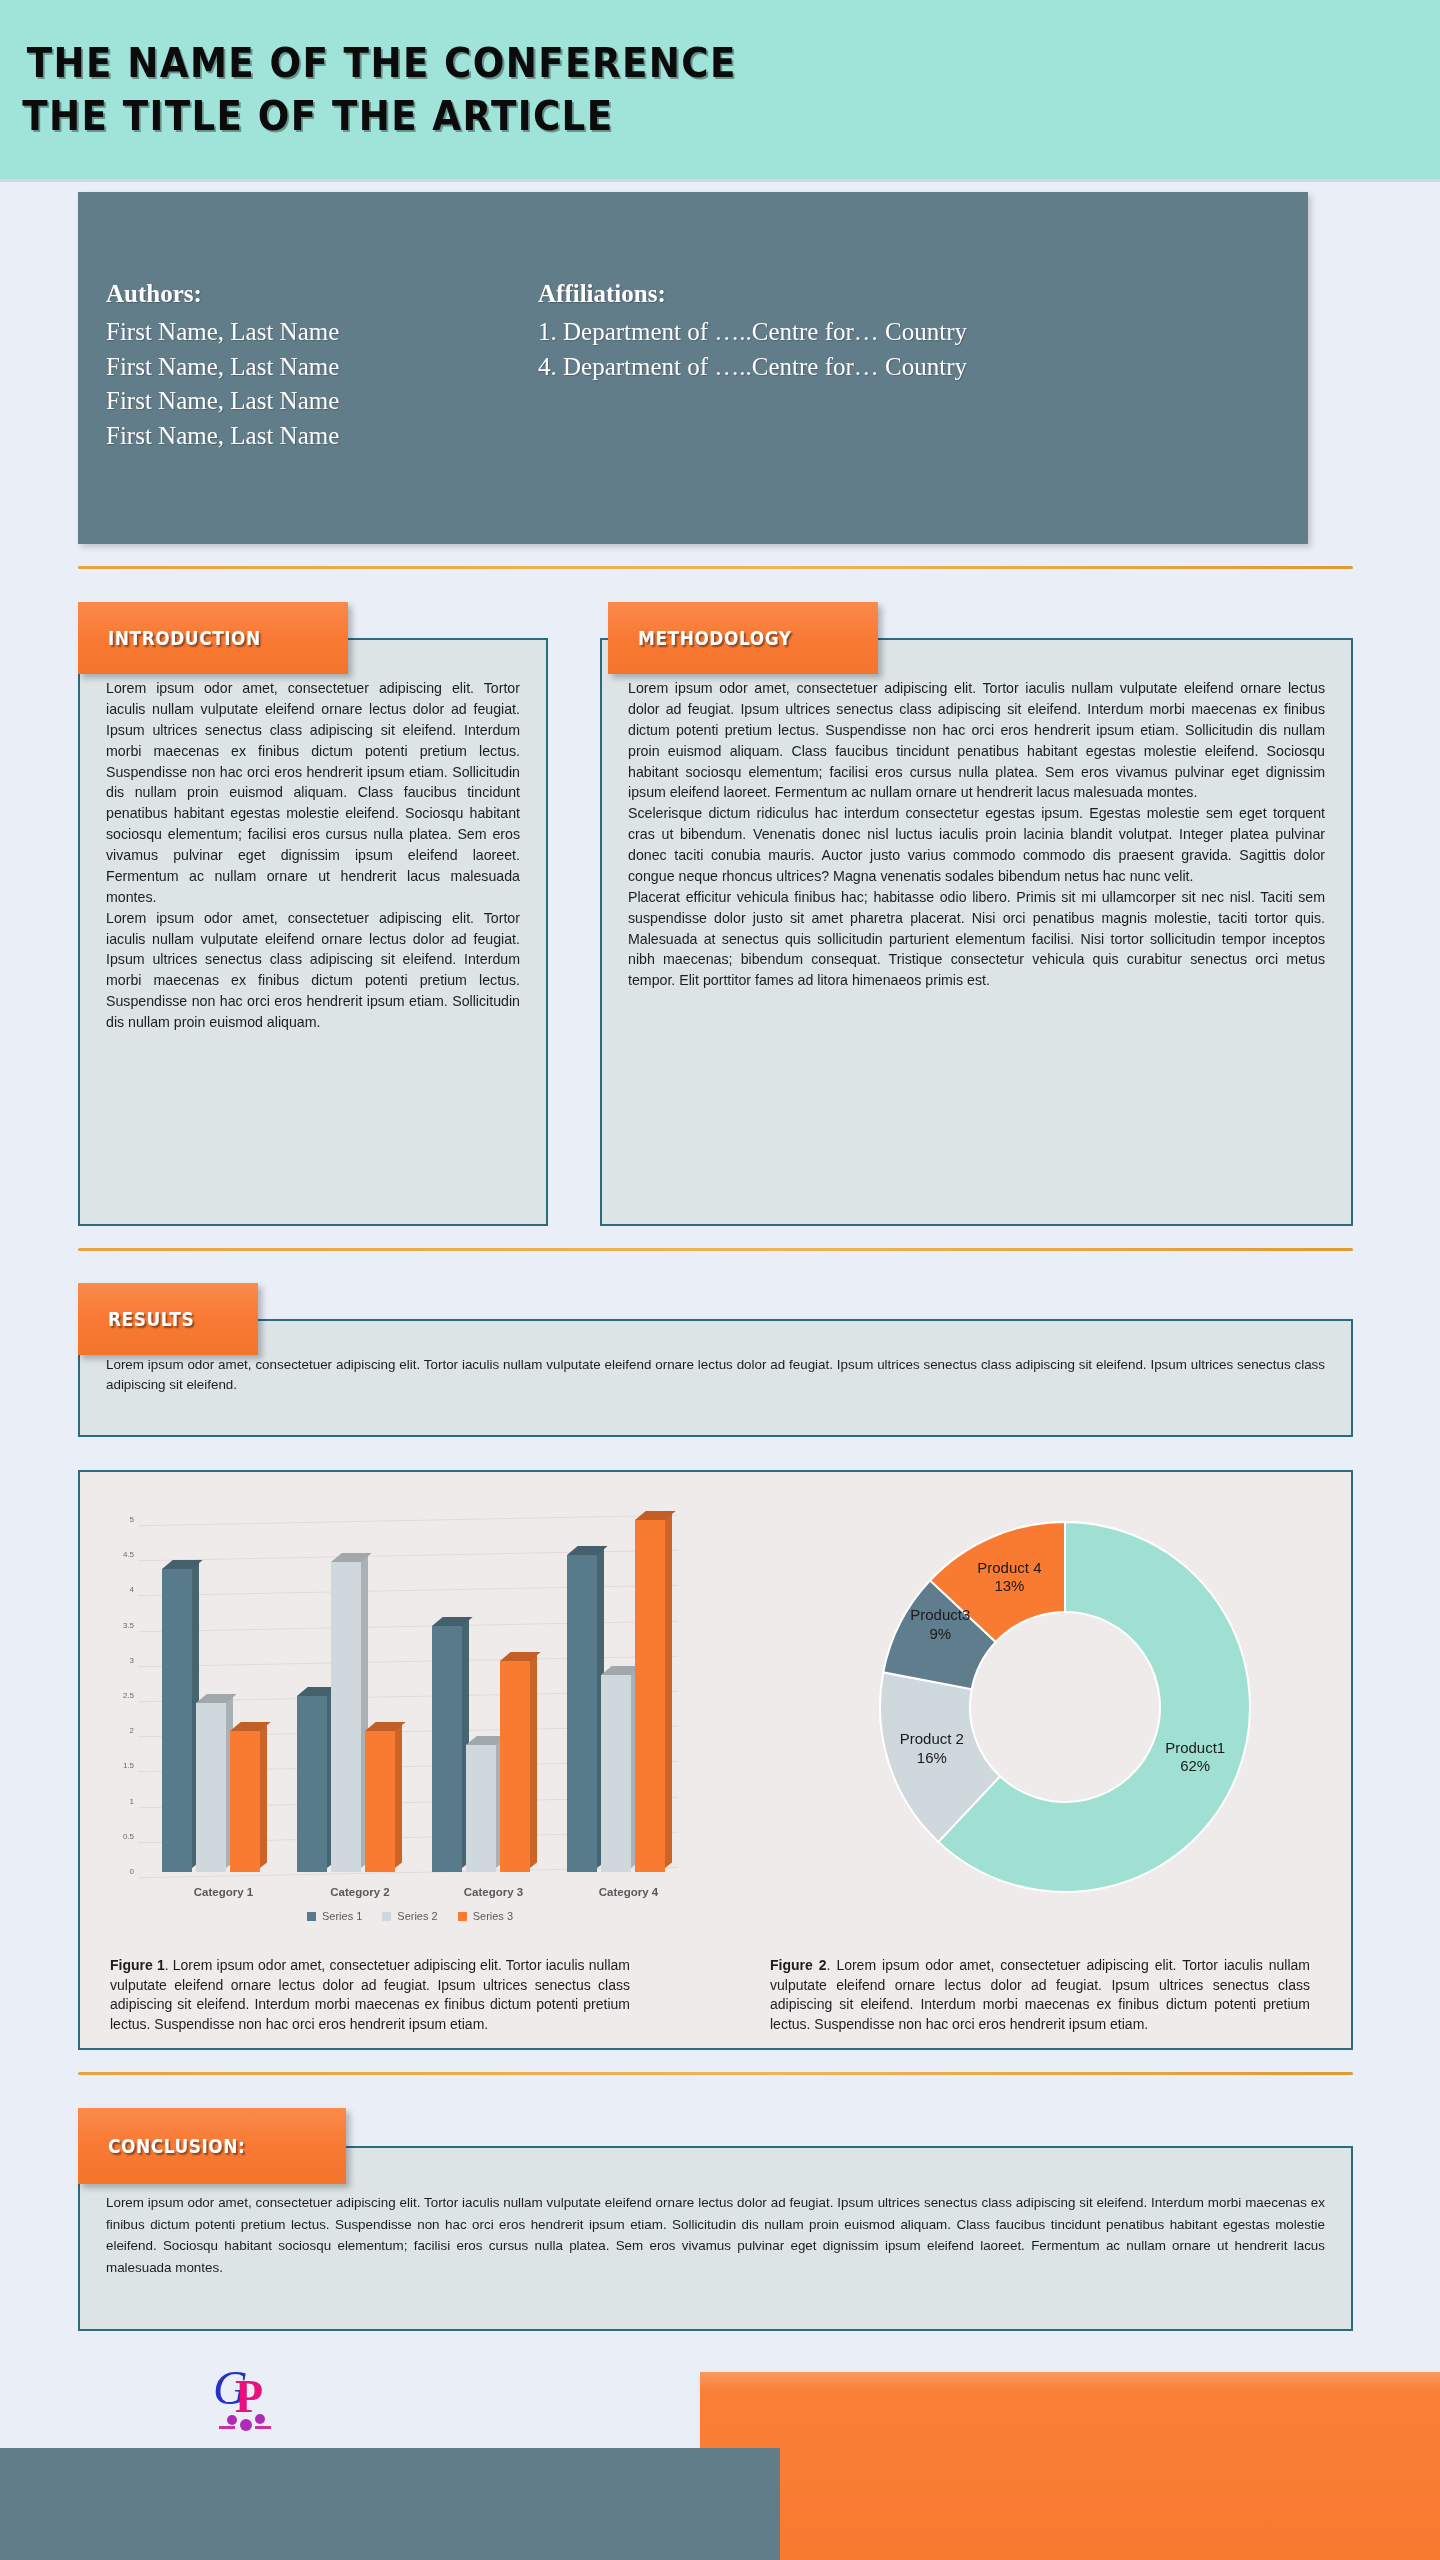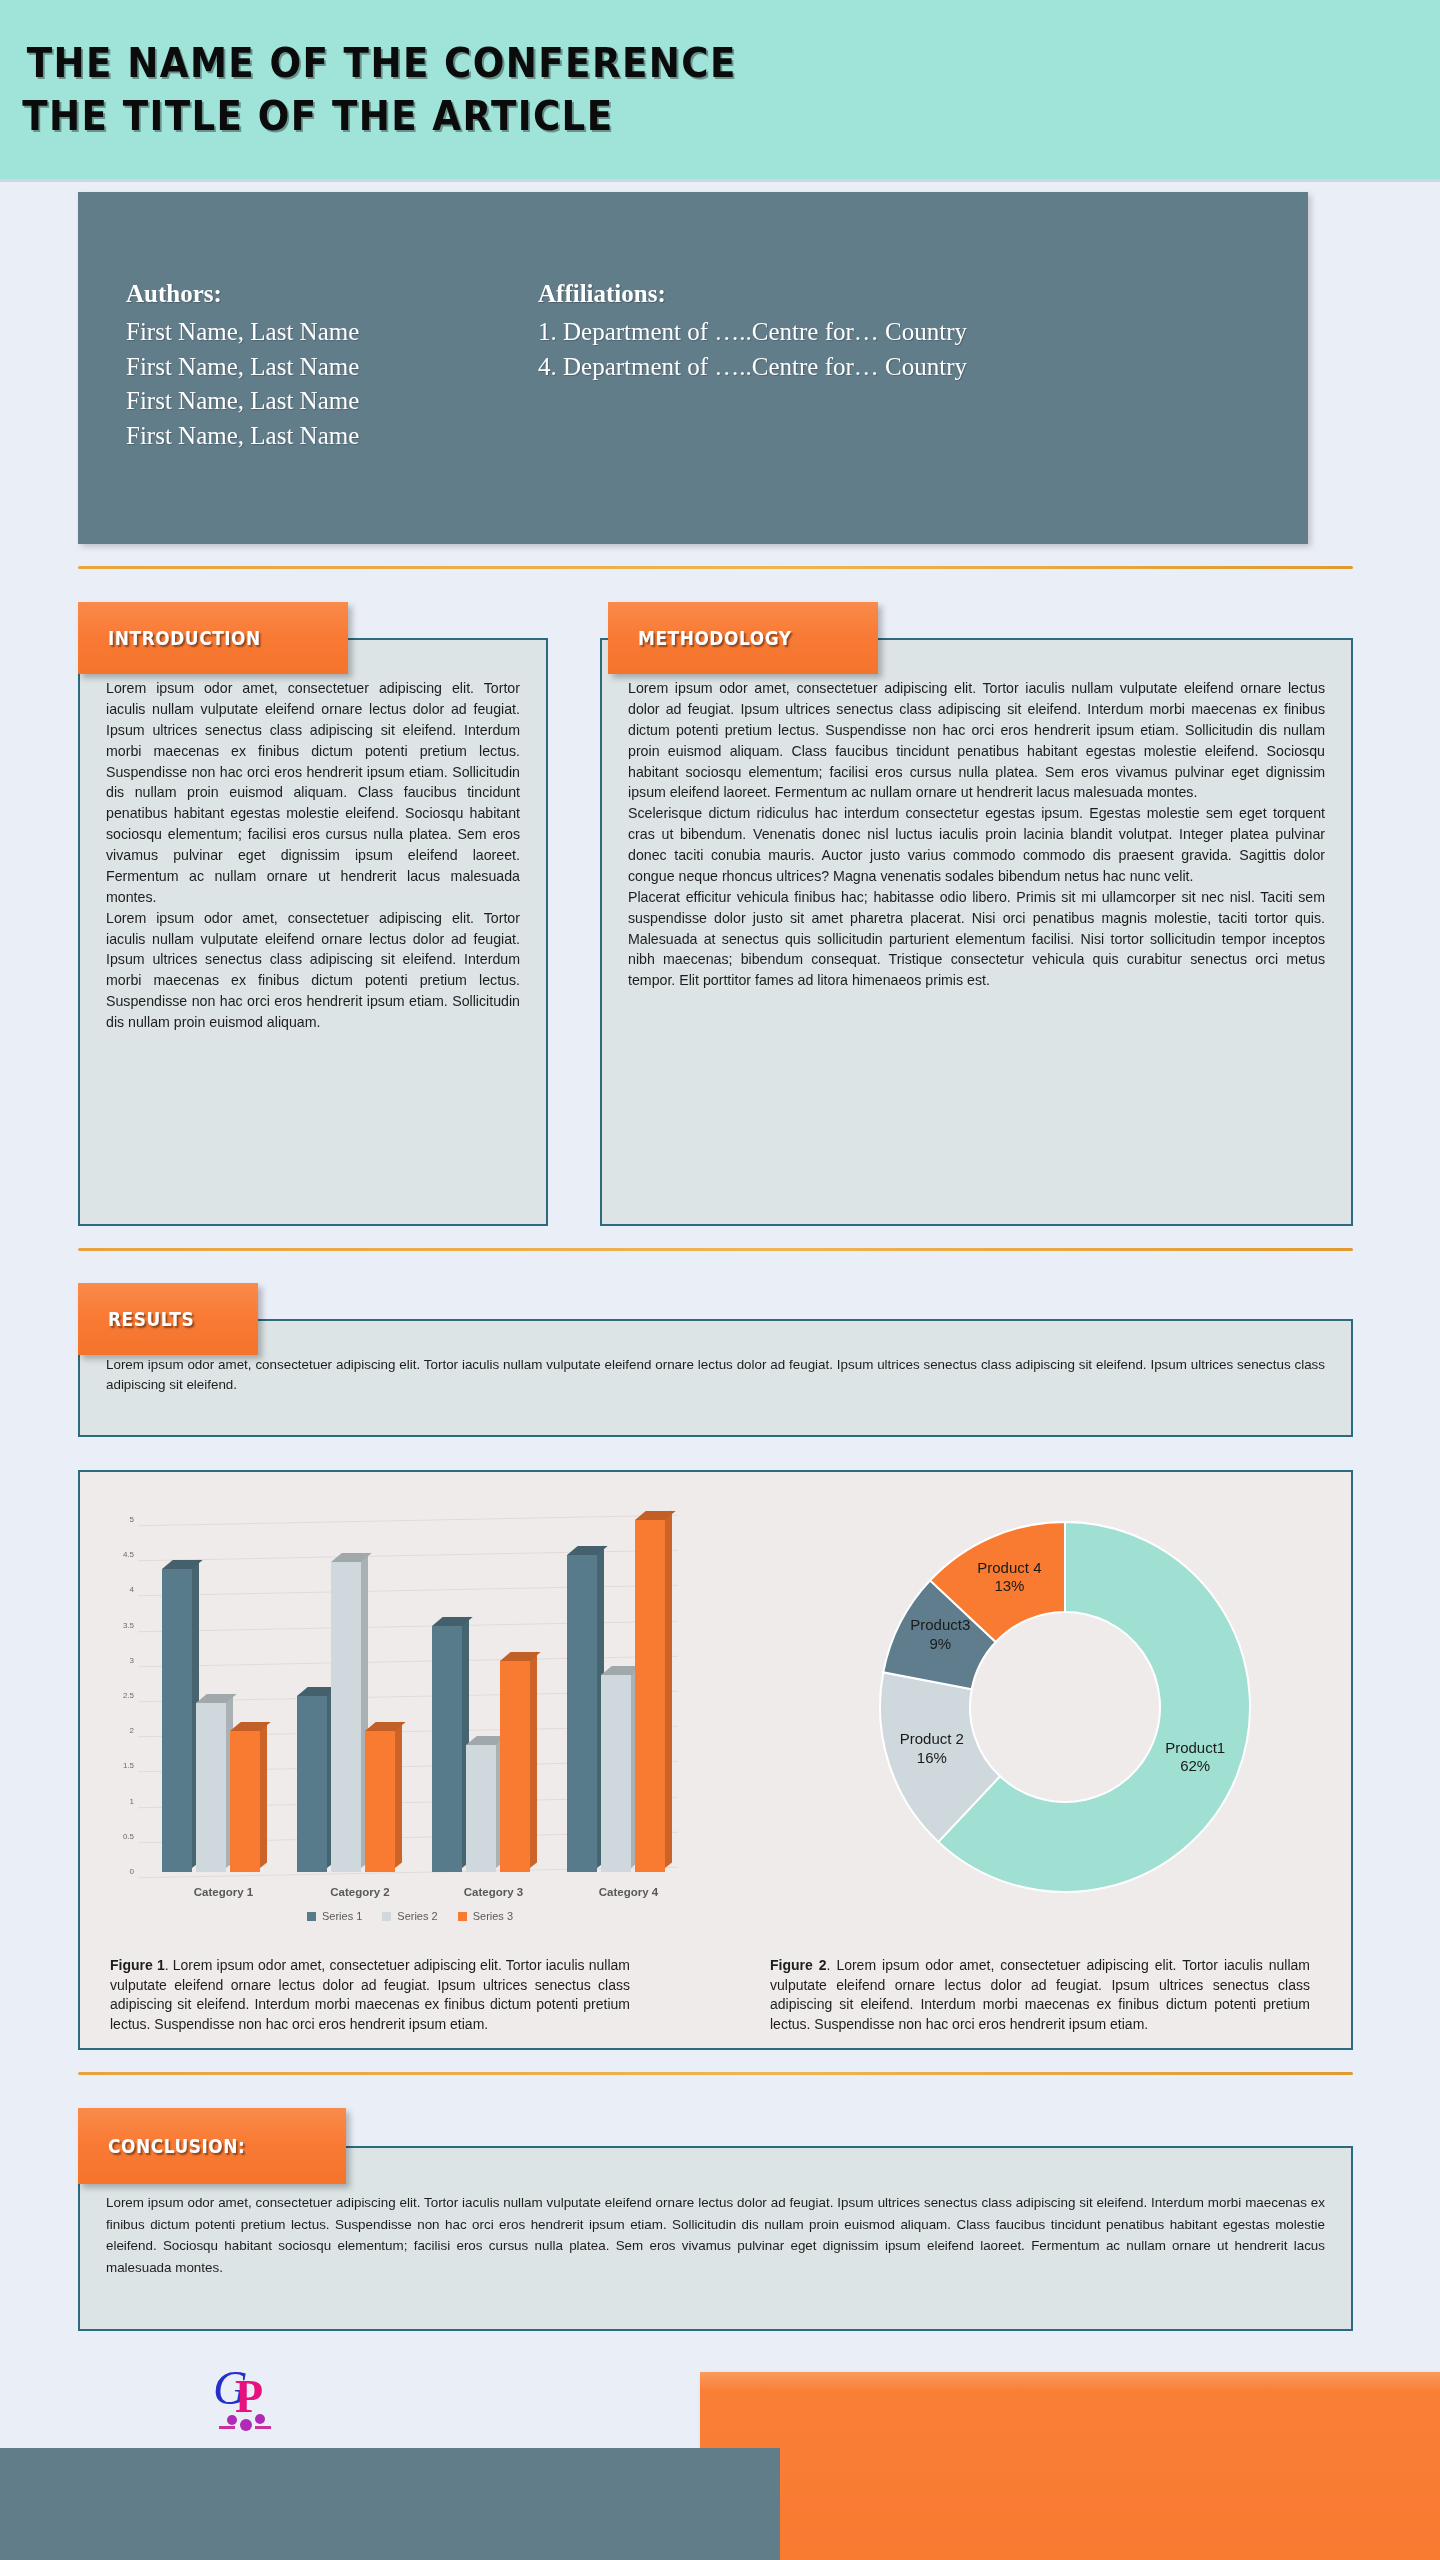--- a/index.html
+++ b/index.html
@@ -33,21 +33,21 @@
   }
 
   
   .authors-panel {
     position: absolute; left: 78px; top: 192px; width: 1230px; height: 352px;
     background: #627d8a;
     box-shadow: 3px 3px 6px rgba(0,0,0,0.18);
     display: flex;
     padding: 88px 0 0 0;
   }
-  .authors-col { width: 460px; padding-left: 48px; }
+  .authors-col { width: 460px; padding-left: 28px; }
   .affil-col { flex: 1; }
   .block-head {
     font-family: "Liberation Serif", serif;
     font-size: 25px; font-weight: bold; color: #ffffff;
     margin-bottom: 7px;
     text-shadow: 1px 1px 1px rgba(0,0,0,0.25);
   }
   .block-line {
     font-family: "Liberation Serif", serif;
     font-size: 25px; color: #ffffff; line-height: 1.38;
@@ -339,21 +339,21 @@
     </svg>
     <div id="donut-labels">
         <div class="donut-label" style="left: 360.169px; top: 246.537px; width: 110px;">
           <div>Product1</div>
           <div>62%</div>
         </div>
         <div class="donut-label" style="left: 96.8521px; top: 238.262px; width: 110px;">
           <div>Product 2</div>
           <div>16%</div>
         </div>
-        <div class="donut-label" style="left: 105.259px; top: 124px; width: 110px;">
+        <div class="donut-label" style="left: 105.259px; top: 114px; width: 110px;">
           <div>Product3</div>
           <div>9%</div>
         </div>
         <div class="donut-label" style="left: 174.399px; top: 66.5144px; width: 110px;">
           <div>Product 4</div>
           <div>13%</div>
         </div>
       </div>
   </div>
 

